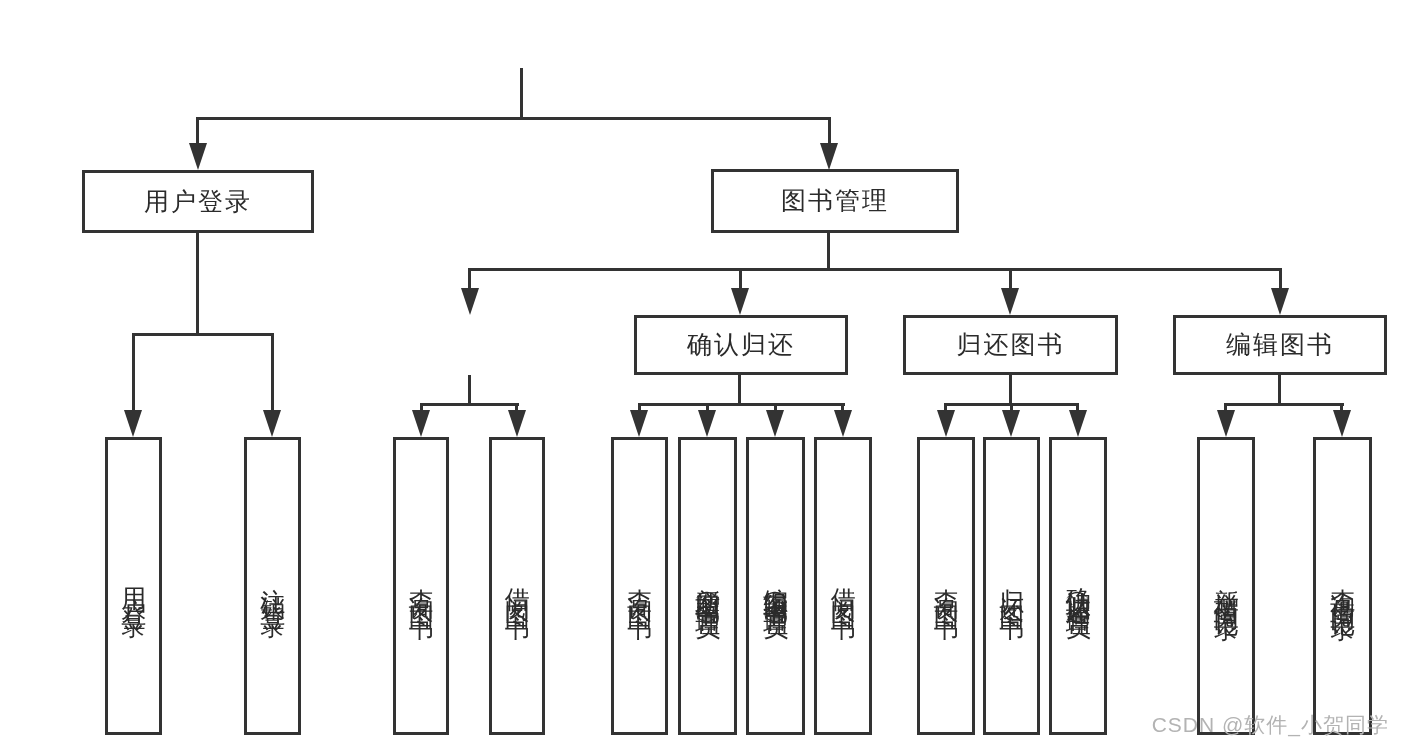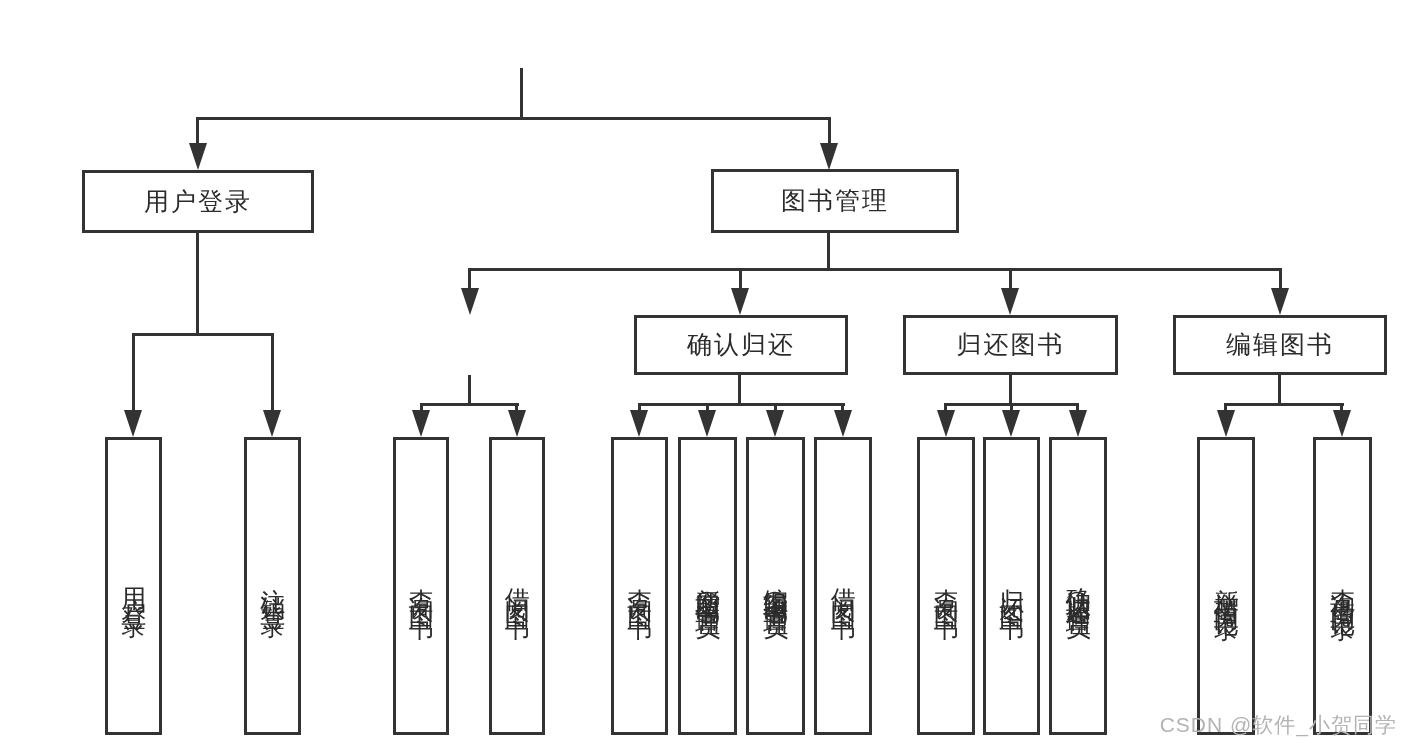--- a/index.html
+++ b/index.html
@@ -36,21 +36,21 @@
   .hline { position: absolute; height: 3px; background: #333333; }
   .arrow {
     position: absolute;
     width: 0; height: 0;
     border-left: 9px solid transparent;
     border-right: 9px solid transparent;
     border-top: 27px solid #333333;
   }
   .watermark {
     position: absolute;
-    right: 8px;
+    right: 16px;
     bottom: 8px;
     font-size: 21px;
     color: #b3b3b3;
     letter-spacing: 1px;
     z-index: 5;
     white-space: nowrap;
     text-align: center;
   }
 </style>
 </head>

